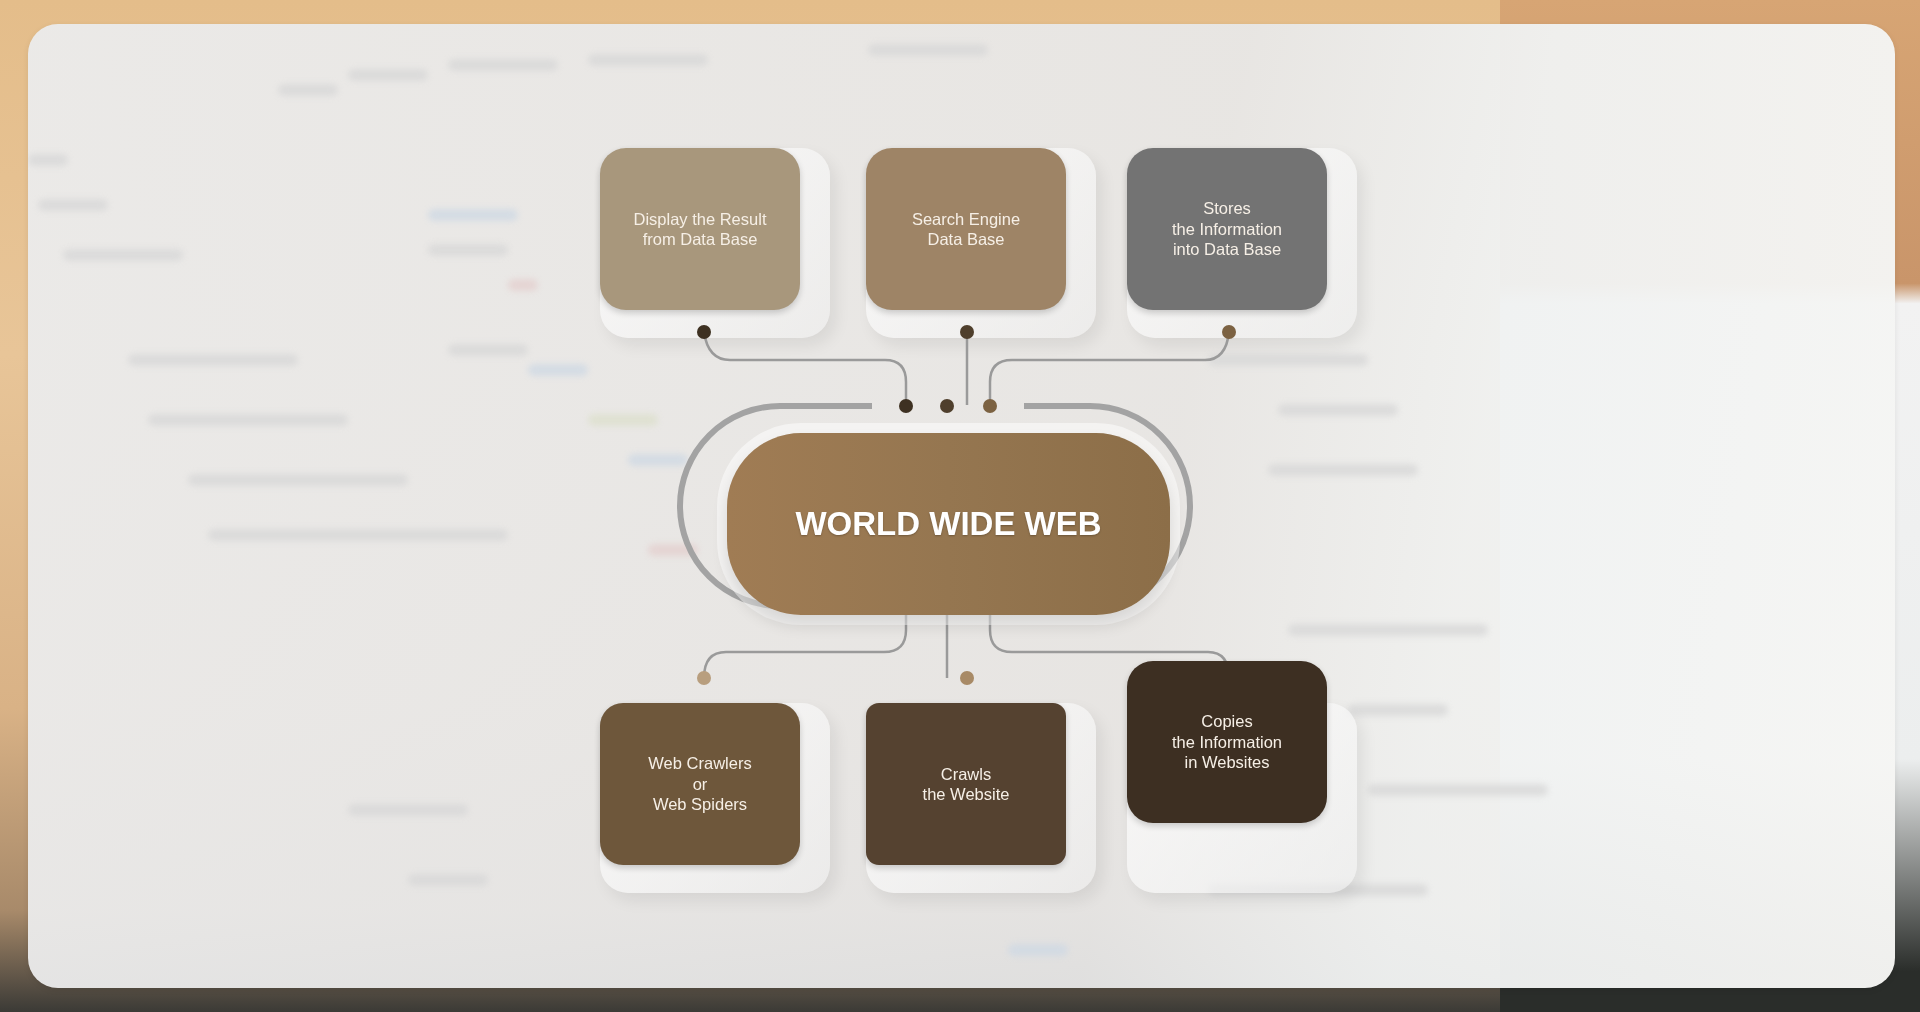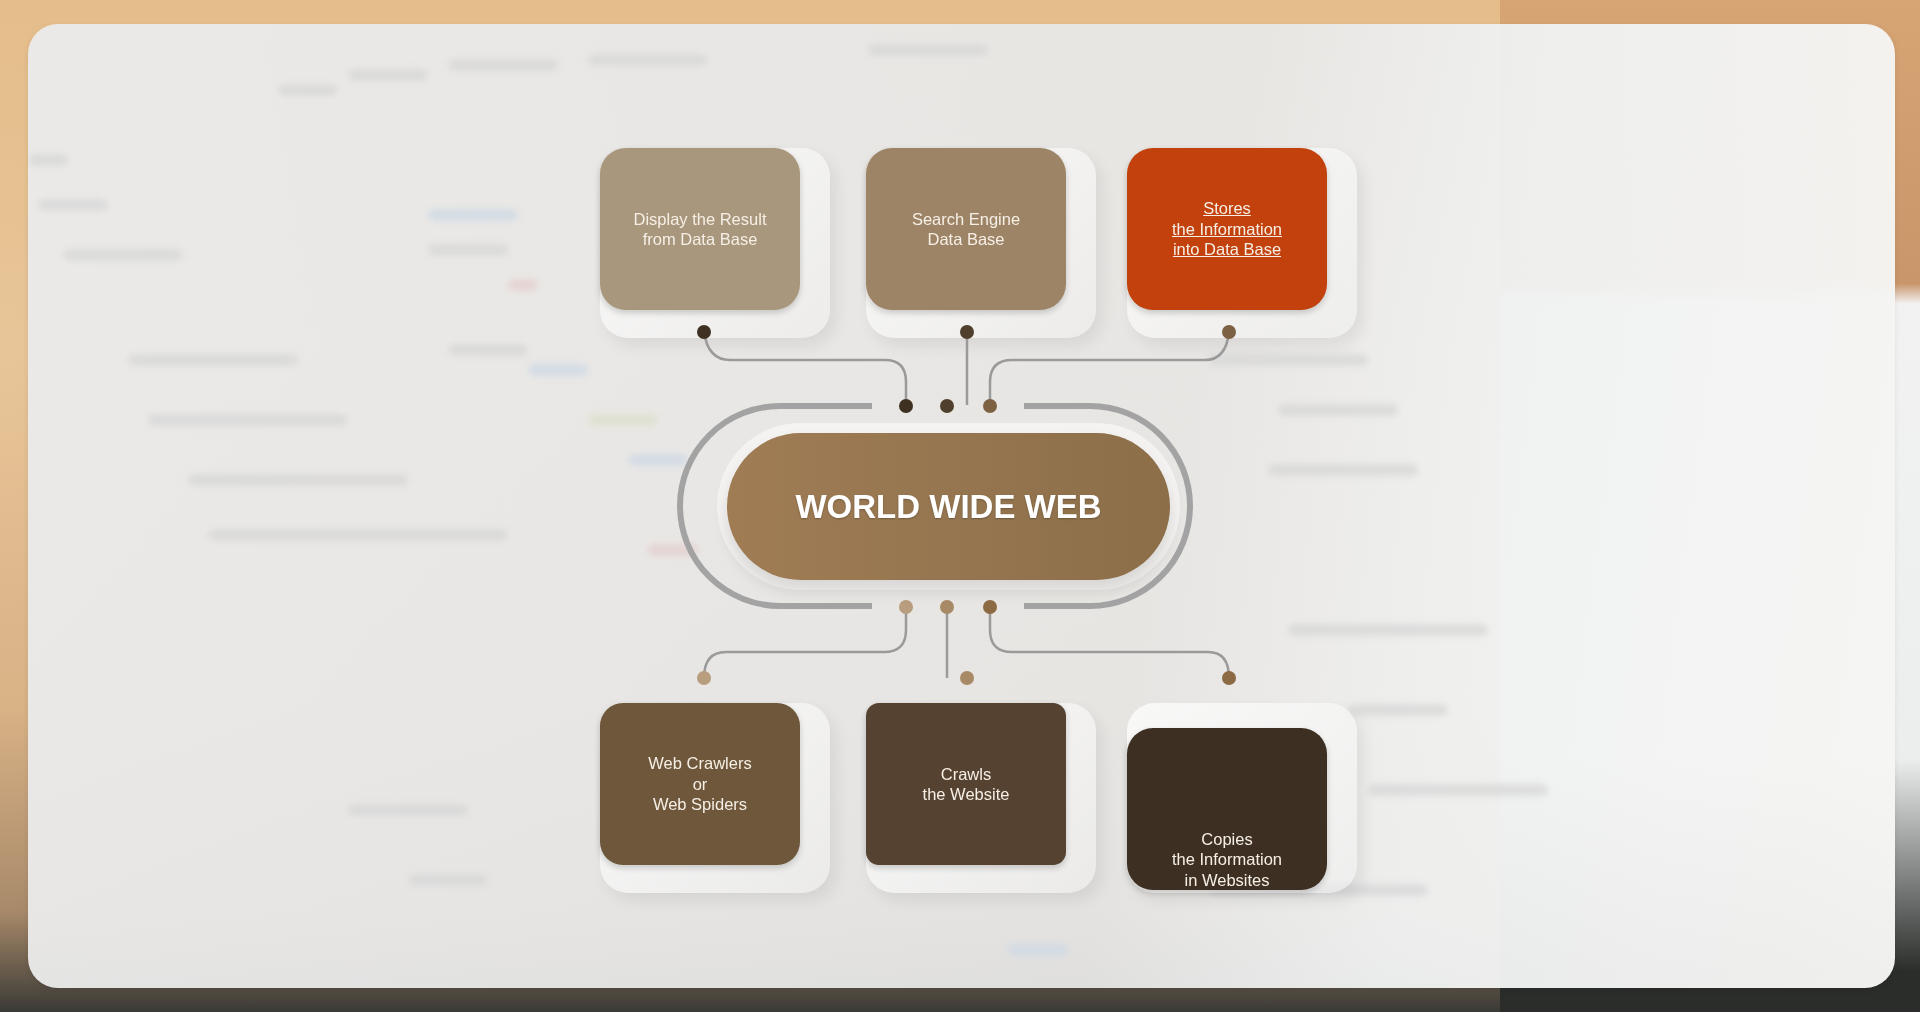--- a/index.html
+++ b/index.html
@@ -30,21 +30,21 @@
     box-shadow: 6px 8px 16px rgba(0,0,0,0.07);
   }
   .box {
     position:absolute; width:200px; height:162px; border-radius:26px;
     display:flex; align-items:center; justify-content:center; text-align:center;
     color:#f6efe6; font-size:16.5px; line-height:20.5px;
     box-shadow: 0 3px 6px rgba(0,0,0,0.18);
     white-space:pre-line;
   }
   .pill-wrap {
-    position:absolute; left:727px; top:433px; width:443px; height:147px;
+    position:absolute; left:727px; top:433px; width:443px; height:182px;
     border-radius:74px;
     background: linear-gradient(90deg, #a07c54 0%, #957650 50%, #8c6e48 100%);
     box-shadow: 0 10px 16px rgba(0,0,0,0.12), 0 0 0 10px rgba(255,255,255,0.5);
     display:flex; align-items:center; justify-content:center;
   }
   .pill-text {
     color:#ffffff; font-weight:bold; font-size:33px; letter-spacing:0px;
     text-shadow: 0 1px 2px rgba(0,0,0,0.25);
   }
   svg.wires { position:absolute; left:0; top:0; }
@@ -125,37 +125,37 @@
   </svg>
 
   <div class="box" style="left:600px;top:148px;background:#a8977c;">
     <span>Display the Result
 from Data Base</span>
   </div>
   <div class="box" style="left:866px;top:148px;background:#9e8466;">
     <span>Search Engine
 Data Base</span>
   </div>
-  <div class="box" style="left:1127px;top:148px;background:#c2410c;text-decoration:underline;">
+  <div class="box" style="left:1127px;top:148px;background:#737373;">
     <span>Stores
 the Information
 into Data Base</span>
   </div>
 
   <div class="pill-wrap">
     <span class="pill-text">WORLD WIDE WEB</span>
   </div>
 
   <div class="box" style="left:600px;top:703px;background:#6e573b;border-radius:23px;">
     <span>Web Crawlers
 or
 Web Spiders</span>
   </div>
   <div class="box" style="left:866px;top:703px;background:#554230;border-radius:13px;">
     <span>Crawls
 the Website</span>
   </div>
-  <div class="box" style="left:1127px;top:728px;background:#3d2f22;align-items:flex-end;">
+  <div class="box" style="left:1127px;top:661px;background:#3d2f22;">
     <span>Copies
 the Information
 in Websites</span>
   </div>
 </div>
 
 </body></html>

